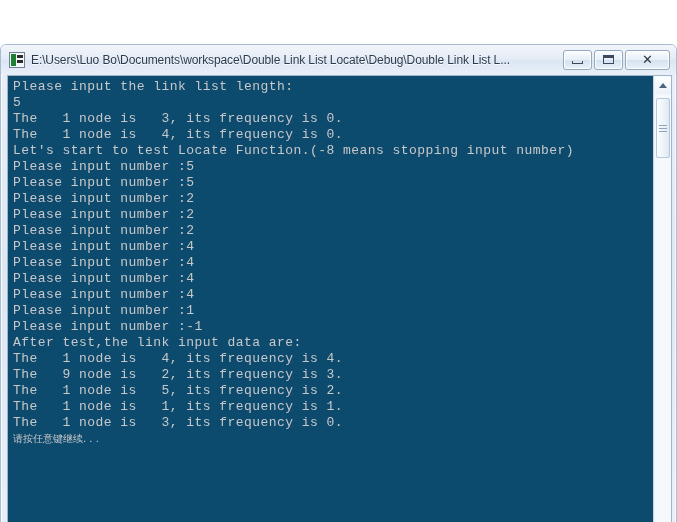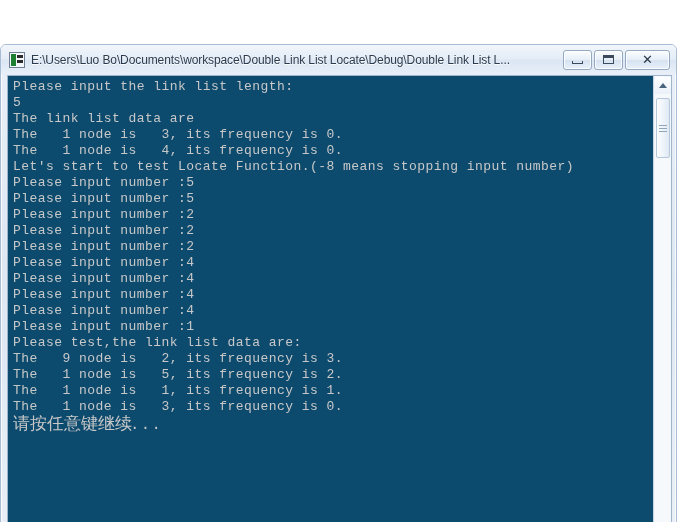--- a/index.html
+++ b/index.html
@@ -157,21 +157,21 @@
     font-family: "Liberation Mono", "DejaVu Sans Mono", monospace;
     font-size: 13px;
     line-height: 16px;
     height: 16px;
     color: #c8c8c8;
     white-space: pre;
     letter-spacing: 0.45px;
   }
   .line.cjk {
     font-family: "DejaVu Sans", sans-serif;
-    font-size: 17px;
+    font-size: 10px;
     letter-spacing: 0;
   }
 
   
   .scrollbar {
     position: absolute;
     right: 0;
     top: 0;
     width: 18px;
     height: 483px;
@@ -259,35 +259,36 @@
       </div>
     </div>
   </div>
 
   <div class="client">
 
     <div class="console">
       <div class="console-inner" id="console-lines">
           <div class="line">Please input the link list length:</div>
           <div class="line">5</div>
-          <div class="line">The link list data are</div>
           <div class="line">The   1 node is   3, its frequency is 0.</div>
           <div class="line">The   1 node is   4, its frequency is 0.</div>
           <div class="line">Let's start to test Locate Function.(-8 means stopping input number)</div>
           <div class="line">Please input number :5</div>
           <div class="line">Please input number :5</div>
           <div class="line">Please input number :2</div>
           <div class="line">Please input number :2</div>
           <div class="line">Please input number :2</div>
           <div class="line">Please input number :4</div>
           <div class="line">Please input number :4</div>
           <div class="line">Please input number :4</div>
           <div class="line">Please input number :4</div>
           <div class="line">Please input number :1</div>
-          <div class="line">Please test,the link list data are:</div>
+          <div class="line">Please input number :-1</div>
+          <div class="line">After test,the link input data are:</div>
+          <div class="line">The   1 node is   4, its frequency is 4.</div>
           <div class="line">The   9 node is   2, its frequency is 3.</div>
           <div class="line">The   1 node is   5, its frequency is 2.</div>
           <div class="line">The   1 node is   1, its frequency is 1.</div>
           <div class="line">The   1 node is   3, its frequency is 0.</div>
           <div class="line cjk">请按任意键继续. . .</div>
         </div>
     </div>
 
     <div class="scrollbar">
       <div class="sb-track"></div>

